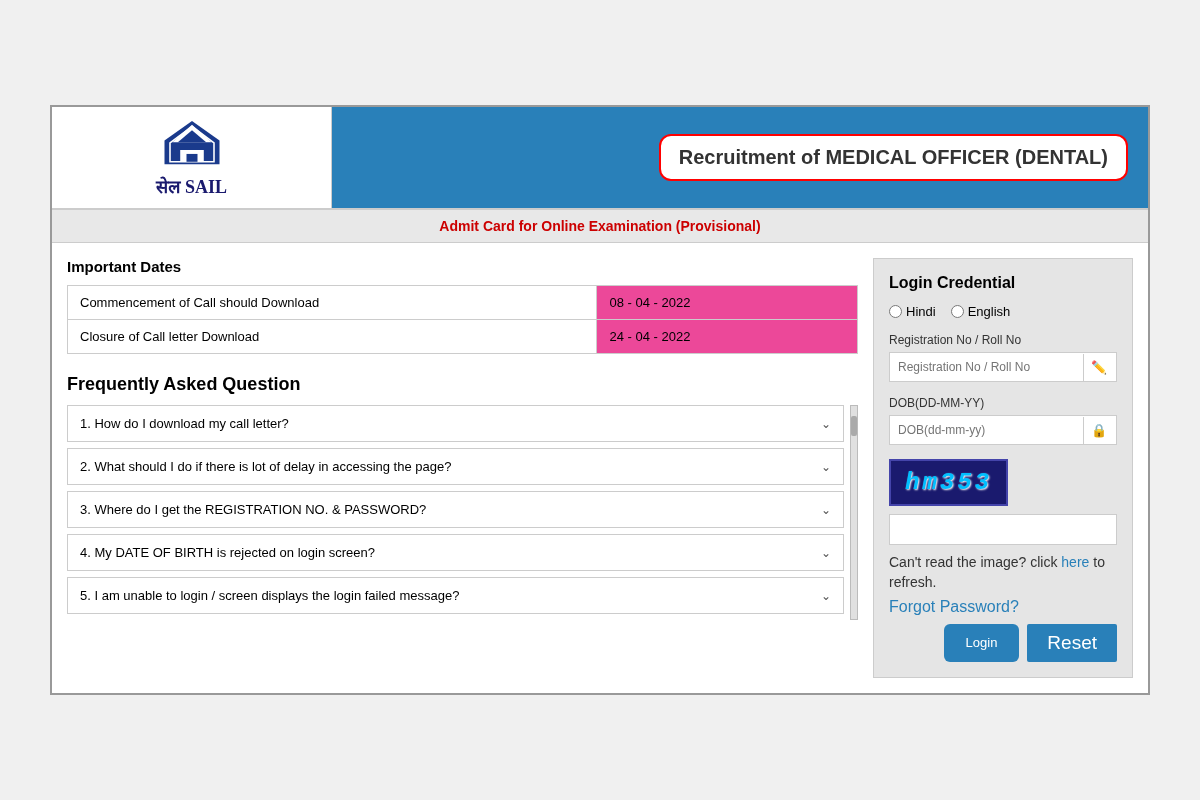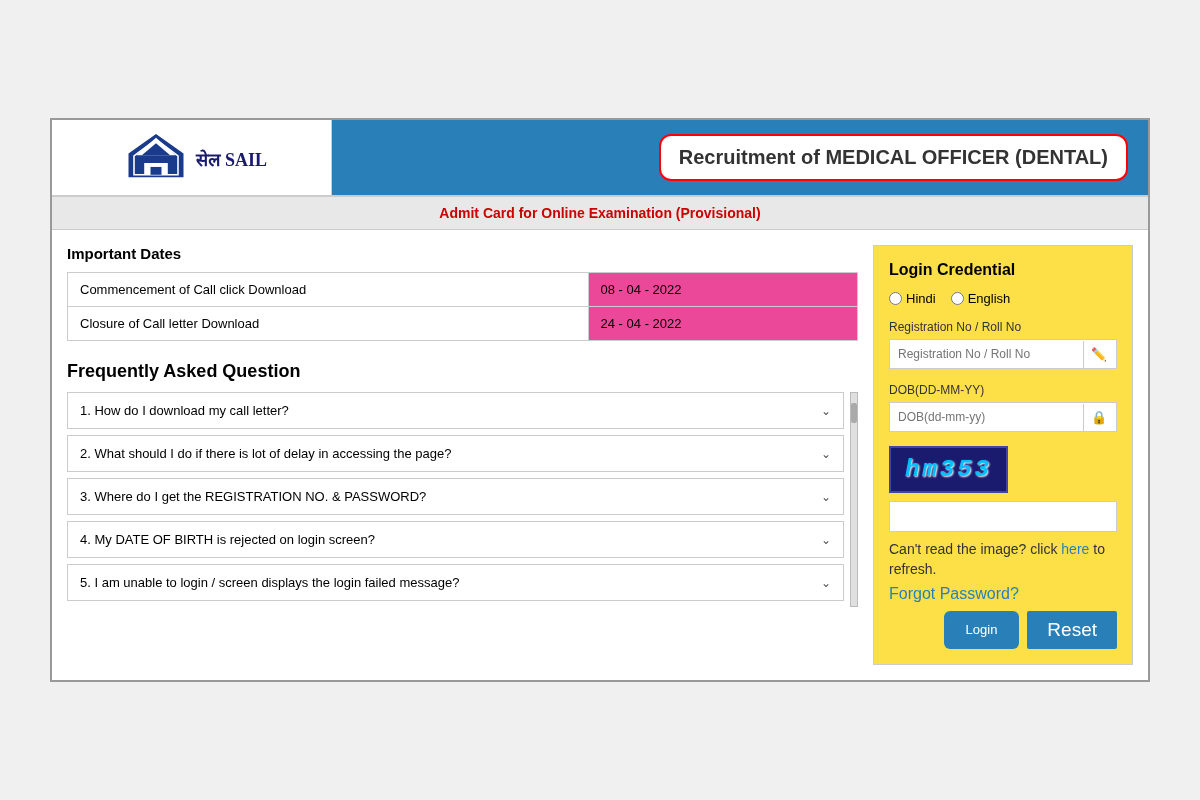--- a/index.html
+++ b/index.html
@@ -21,21 +21,21 @@
     .header {
       display: flex;
       align-items: stretch;
       background: #2980b9;
       border-bottom: 2px solid #ccc;
     }
     .logo-section {
       background: #fff;
       padding: 10px 20px;
       display: flex;
-      flex-direction: row;
+      flex-direction: column;
       align-items: center;
       justify-content: center;
       min-width: 280px;
       border-right: 1px solid #ccc;
     }
     .sail-logo-svg {
       width: 80px;
       height: 55px;
     }
     .sail-text {
@@ -81,21 +81,21 @@
       padding: 15px;
       gap: 15px;
     }
     .left-section {
       flex: 1;
     }
     .right-section {
       width: 260px;
       border: 1px solid #ccc;
       padding: 15px;
-      background: #fde047;
+      background: #e5e5e5;
     }
     
     .section-title {
       font-size: 15px;
       font-weight: bold;
       margin-bottom: 10px;
       color: #000;
     }
     .dates-table {
       width: 100%;
@@ -309,21 +309,21 @@
   </div>
 
   <div class="main-content">
 
     <div class="left-section">
 
       <div class="section-title">Important Dates</div>
       <table class="dates-table">
         <tbody id="dates-tbody">
         <tr>
-              <td>Commencement of Call click Download</td>
+              <td>Commencement of Call should Download</td>
               <td>08 - 04 - 2022</td>
             </tr>
             <tr>
               <td>Closure of Call letter Download</td>
               <td>24 - 04 - 2022</td>
             </tr>
           </tbody>
       </table>
 
       <div class="faq-title">Frequently Asked Question</div>

